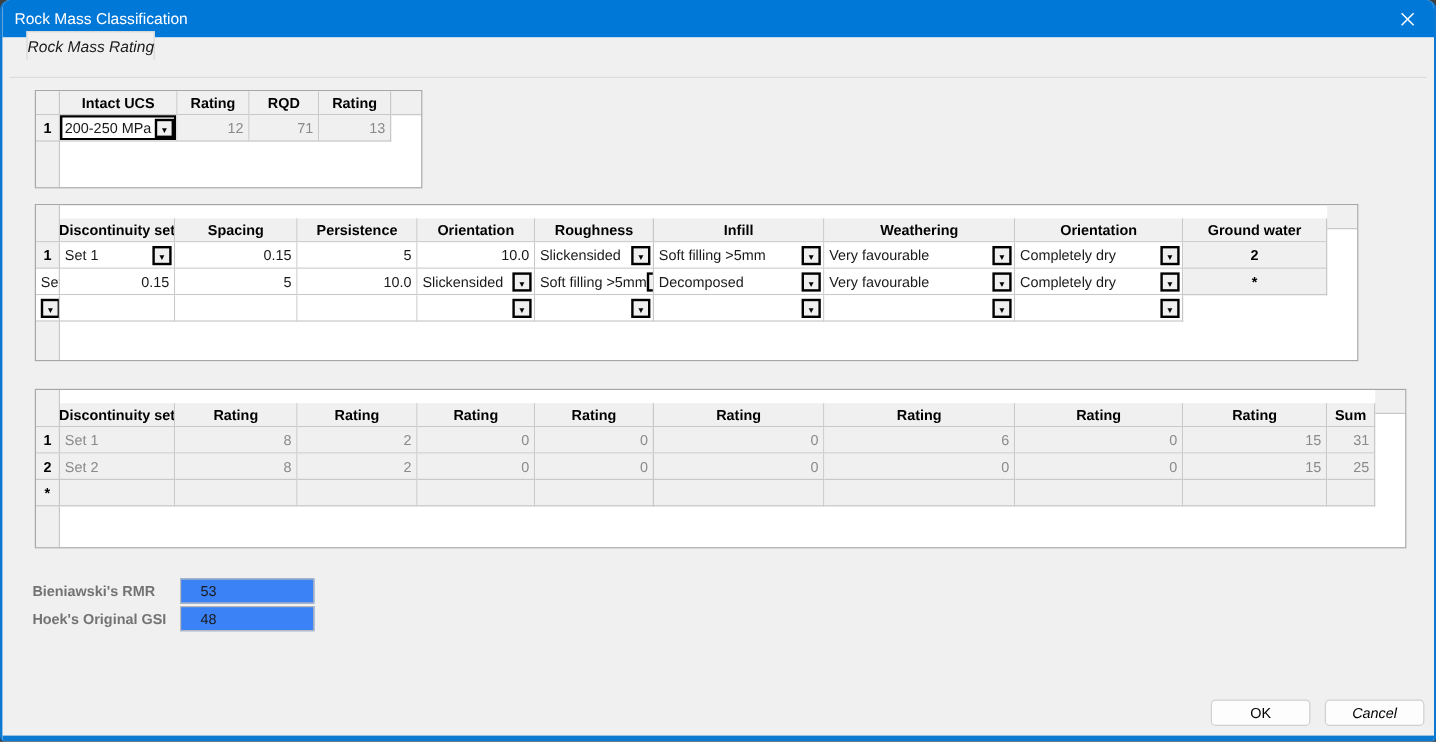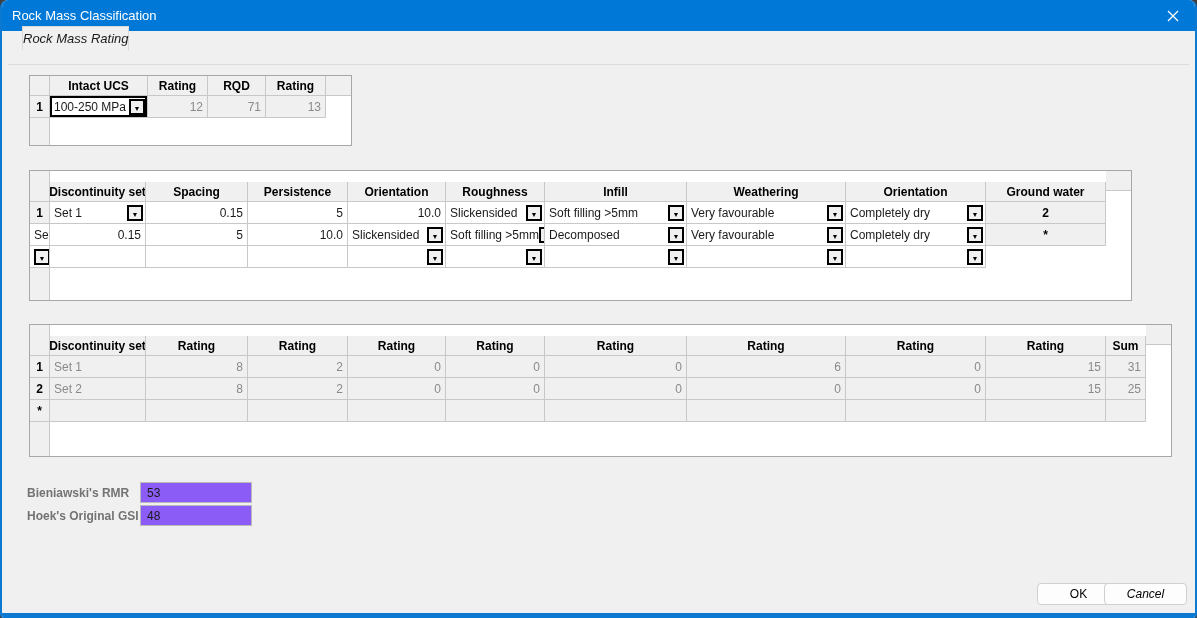--- a/index.html
+++ b/index.html
@@ -23,21 +23,21 @@
   }
 
   .tabline { position: absolute; left: 6px; right: 6px; top: 64px; height: 1px; background: #dcdcdc; }
   .tab {
     position: absolute; left: 20px; top: 26px; height: 24px; padding: 0 0;
     background: #f0f0f0; border: 1px solid #d9d9d9; border-bottom: none;
     font-size: 13px; color: #1a1a1a; display: flex; align-items: center; z-index: 2; font-style: italic;
   }
 
   .panel { position: absolute; background: #ffffff; border: 1px solid #a7a7a7; overflow: hidden; }
-  .p1 { left: 27px; top: 75px;  width: 323px;  height: 71px; }
+  .p1 { left: 27px; top: 75px;  width: 323px;  height: 82px; }
   .p2 { left: 27px; top: 170px; width: 1103px; height: 131px; }
   .p3 { left: 27px; top: 324px; width: 1143px; height: 133px; }
 
   .rh-fill { position: absolute; left: 0; top: 0; bottom: 0; width: 20px;
              background: #f0f0f0; border-right: 1px solid #c8c8c8; }
   .hdr-fill { position: absolute; top: 0; height: 20px; right: 0;
               background: #f0f0f0; border-bottom: 1px solid #c8c8c8; }
   .p1 .hdr-fill { left: 296px; } .p2 .hdr-fill { left: 1076px; } .p3 .hdr-fill { left: 1116px; }
 
   .grid { position: absolute; left: 0; top: 0; display: grid; }
@@ -59,32 +59,32 @@
   .combo-btn {
     width: 16px; height: 16px; flex: none; margin-left: auto;
     background: #f0f0f0; border: 2px solid #000;
     display: flex; align-items: center; justify-content: center;
   }
   .caret::after { content: "▼"; font-size: 7px; line-height: 1; color: #000; }
   .sel { box-shadow: inset 0 0 0 2px #000; }
 
   .res-label { position: absolute; left: 25px; font-size: 12px; font-weight: bold; color: #737373; }
   .res-box {
-    position: absolute; left: 138px; width: 112px; height: 21px;
-    background: #8b5cf6; border: 1px solid #b9b9b9;
-    font-size: 12px; color: #1a1a1a; display: flex; align-items: center; padding-left: 6px;
+    position: absolute; left: 148px; width: 112px; height: 21px;
+    background: #3b82f6; border: 1px solid #b9b9b9;
+    font-size: 12px; color: #1a1a1a; display: flex; align-items: center; padding-left: 16px;
   }
 
   .btn {
     position: absolute; width: 83px; height: 22px; top: 583px;
     background: #fdfdfd; border: 1px solid #d0d0d0; border-radius: 4px;
     font-family: "Liberation Sans", sans-serif; font-size: 12px; color: #000;
     display: flex; align-items: center; justify-content: center;
   }
-  .btn-ok { left: 1007px; margin-left: 28px; } .btn-cancel { left: 1102px; font-style: italic; }
+  .btn-ok { left: 1007px; } .btn-cancel { left: 1102px; font-style: italic; }
 
   .bottom-strip { position: absolute; left: 0; right: 0; bottom: 0; height: 5px; background: #0b78d2; }
 </style>
 </head>
 <body>
 
 <div class="window">
 
   <div class="titlebar">
     <span class="title">Rock Mass Classification</span>
@@ -104,21 +104,21 @@
     <div class="hdr-fill"></div>
     <div class="grid g1">
       <div class="cell hdr"></div>
       <div class="cell hdr">Intact UCS</div>
       <div class="cell hdr">Rating</div>
       <div class="cell hdr">RQD</div>
       <div class="cell hdr">Rating</div>
 
       <div class="cell rh">1</div>
       <div class="cell combo sel">
-        <span>100-250 MPa</span>
+        <span>200-250 MPa</span>
         <span class="combo-btn">
             <span class="caret"></span>
           </span>
       </div>
       <div class="cell num ro">12</div>
       <div class="cell num ro">71</div>
       <div class="cell num ro">13</div>
     </div>
   </div>
 

